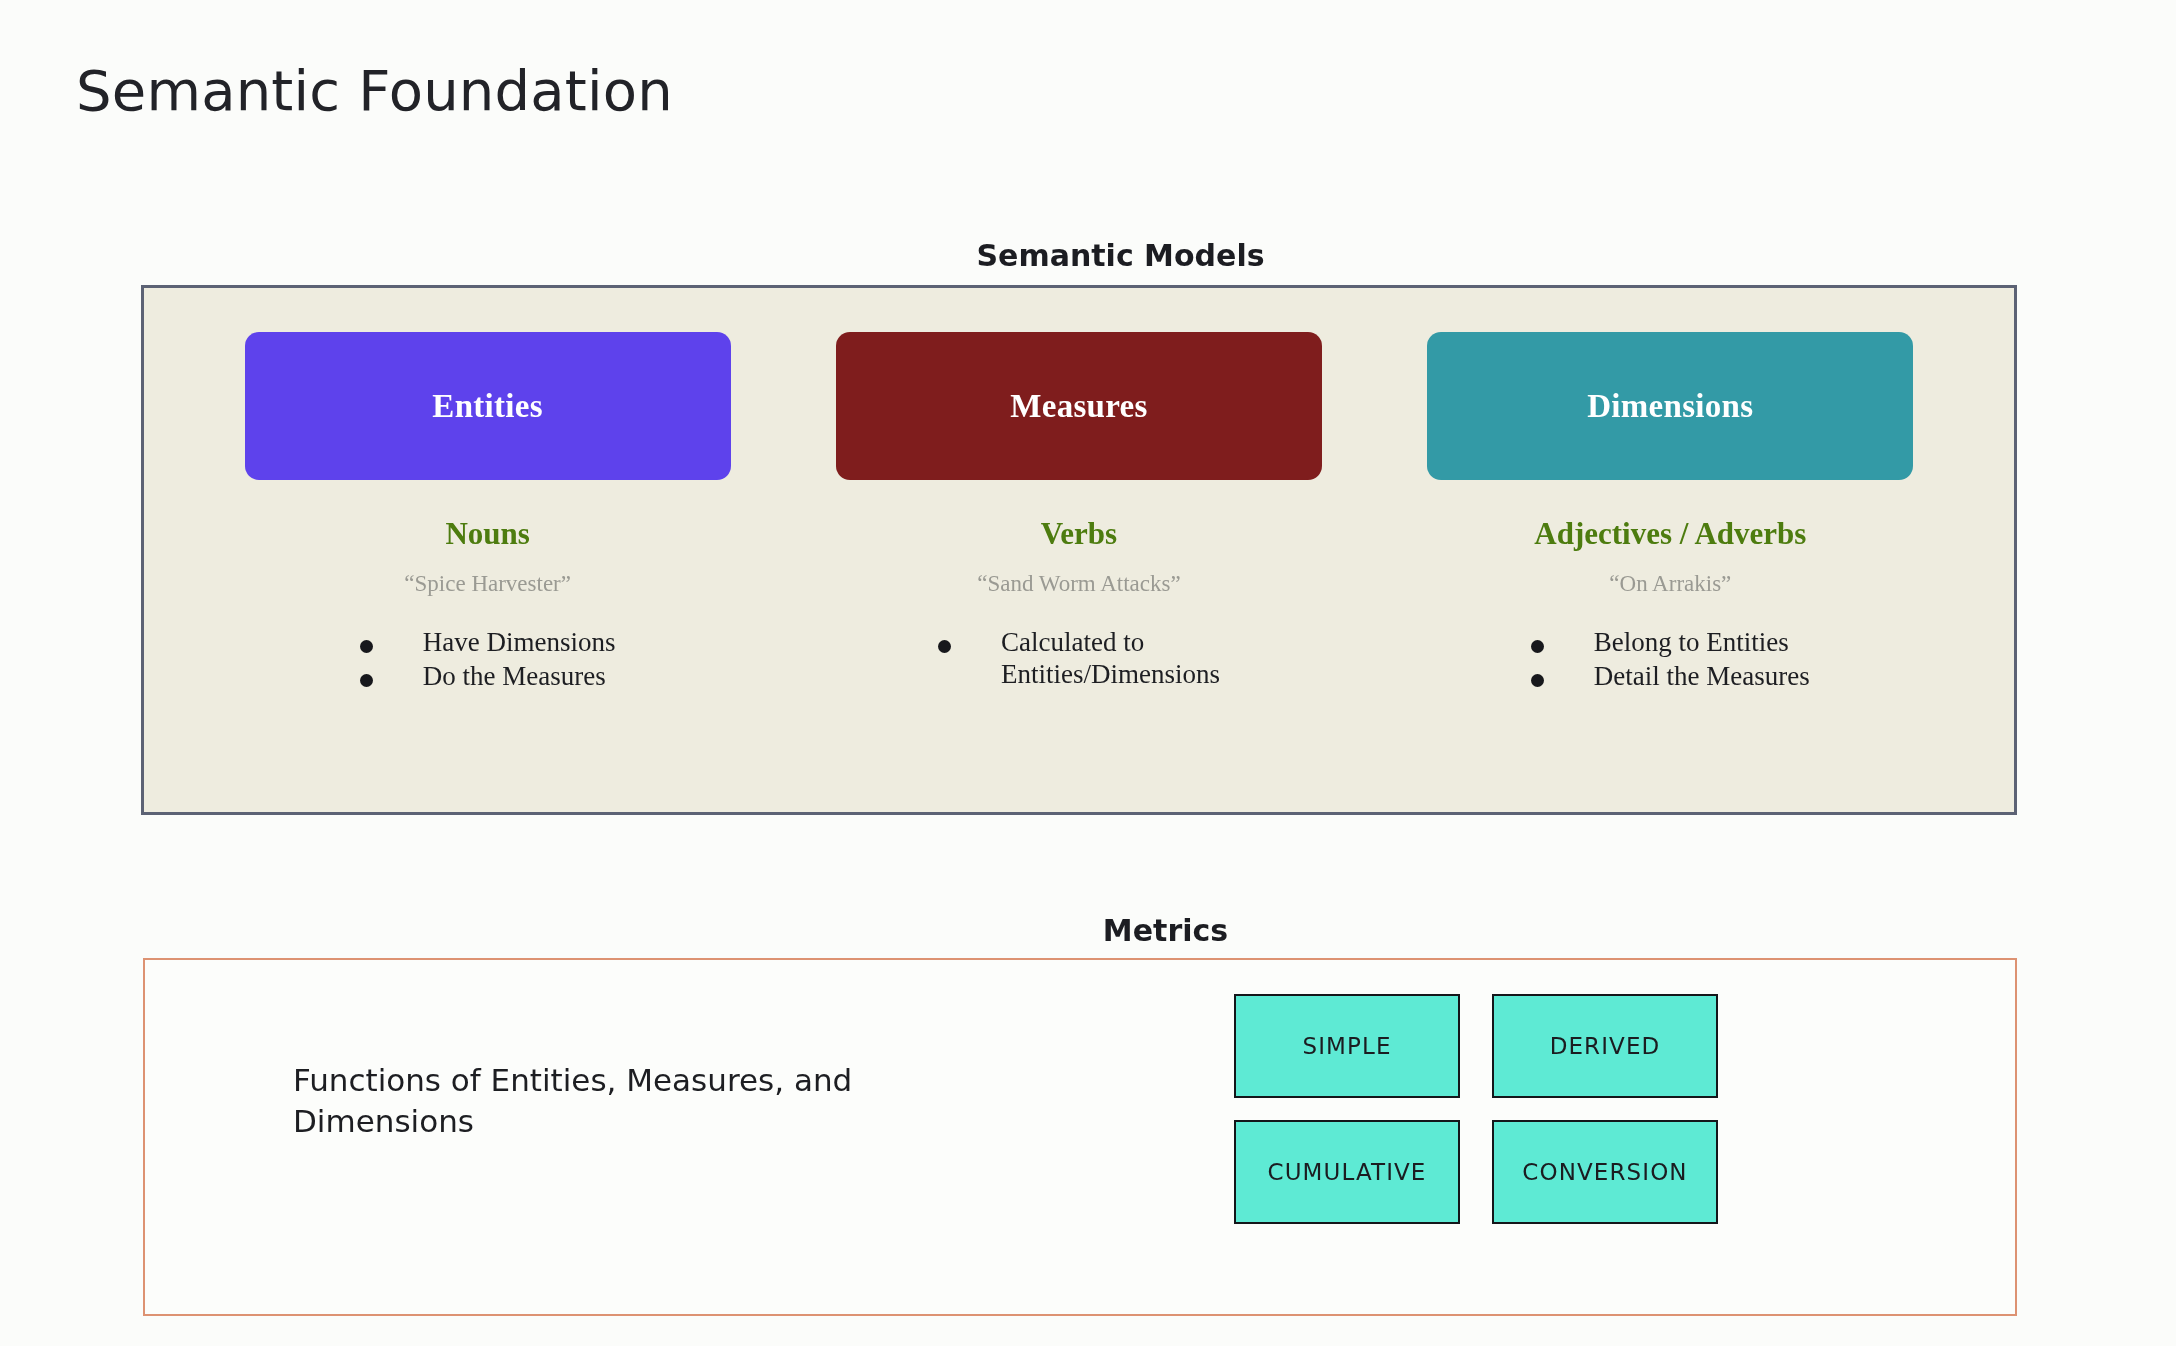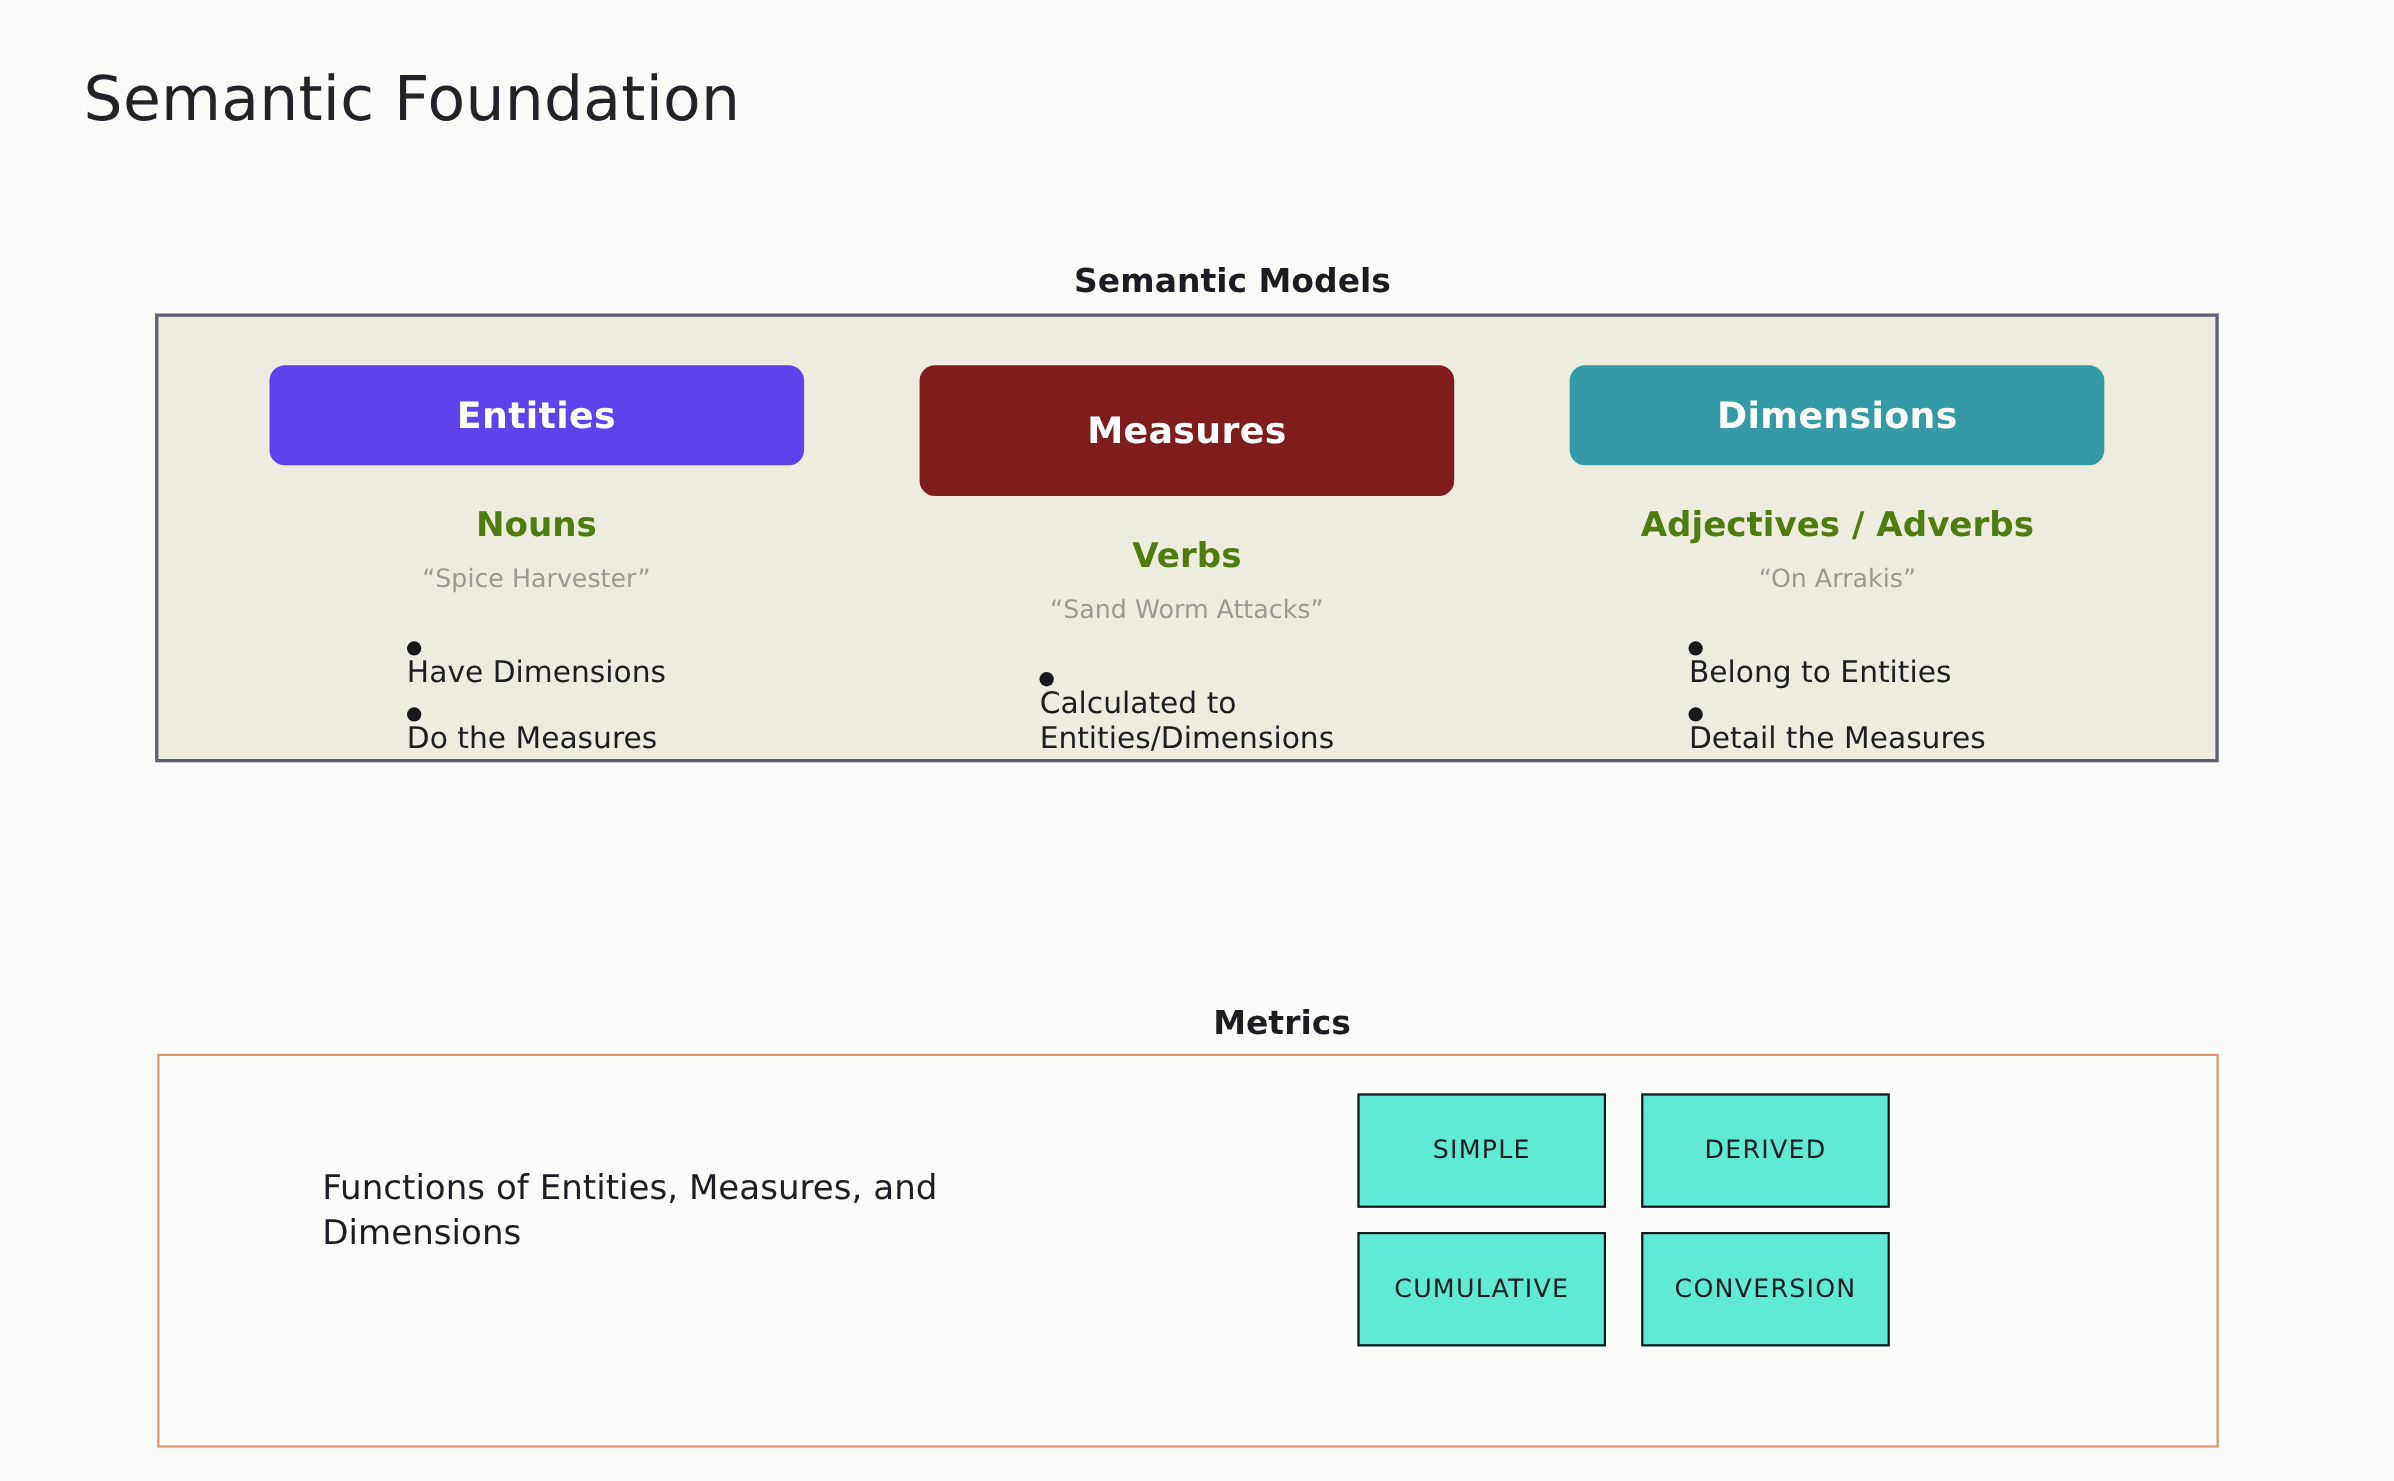--- a/index.html
+++ b/index.html
@@ -49,24 +49,25 @@
     top: 913px;
     padding-left: 155px;
   }
 
   
   #semantic-models-panel {
     position: absolute;
     left: 141px;
     top: 285px;
     width: 1876px;
-    height: 408px;
+    height: 530px;
     background: #eeecdf;
     border: 3px solid #5c6274;
     box-sizing: border-box;
+    font-family: Liberation Serif, serif;
   }
 
   .model-columns {
     position: absolute;
     inset: 0;
     display: flex;
     flex-direction: row;
     padding: 44px 48px 0 48px;
     box-sizing: border-box;
   }
@@ -115,21 +116,21 @@
   }
 
   .bullet-list {
     margin: 30px 0 0 0;
     padding: 0;
     list-style: none;
     align-self: center;
   }
   .bullet-item {
     display: flex;
-    flex-direction: column;
+    flex-direction: row;
     align-items: flex-start;
     margin-bottom: 2px;
   }
   .bullet-dot {
     width: 13px;
     height: 13px;
     border-radius: 50%;
     background: #17181c;
     flex: 0 0 auto;
     margin-top: 13px;

